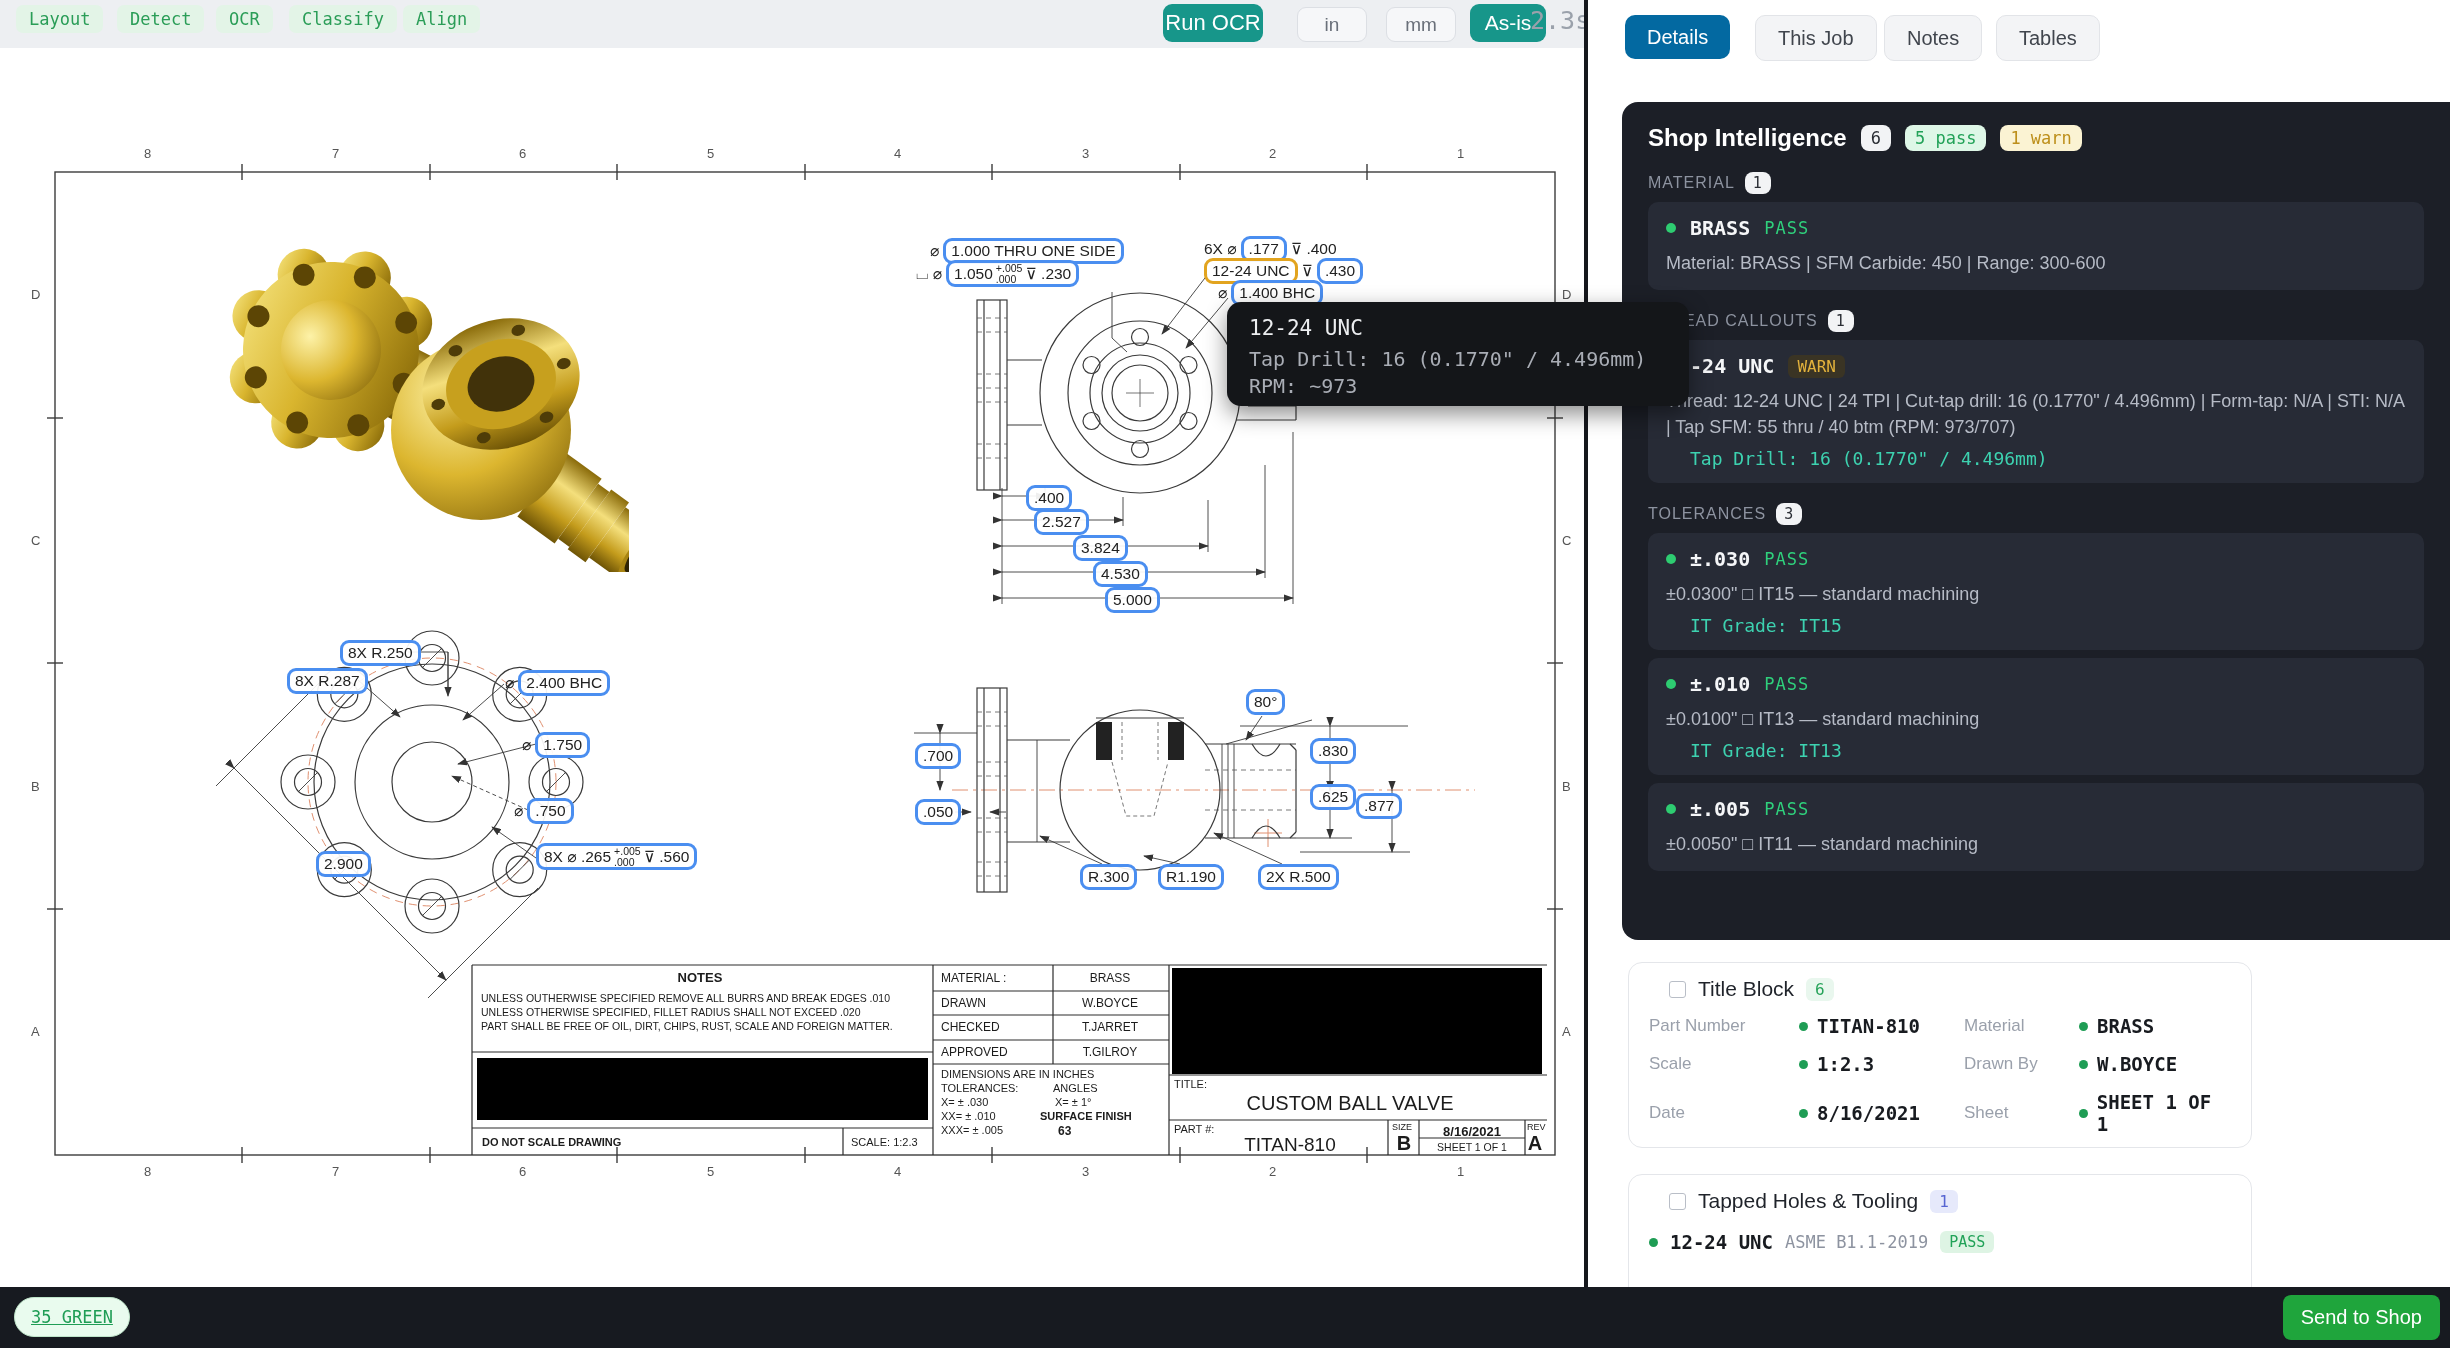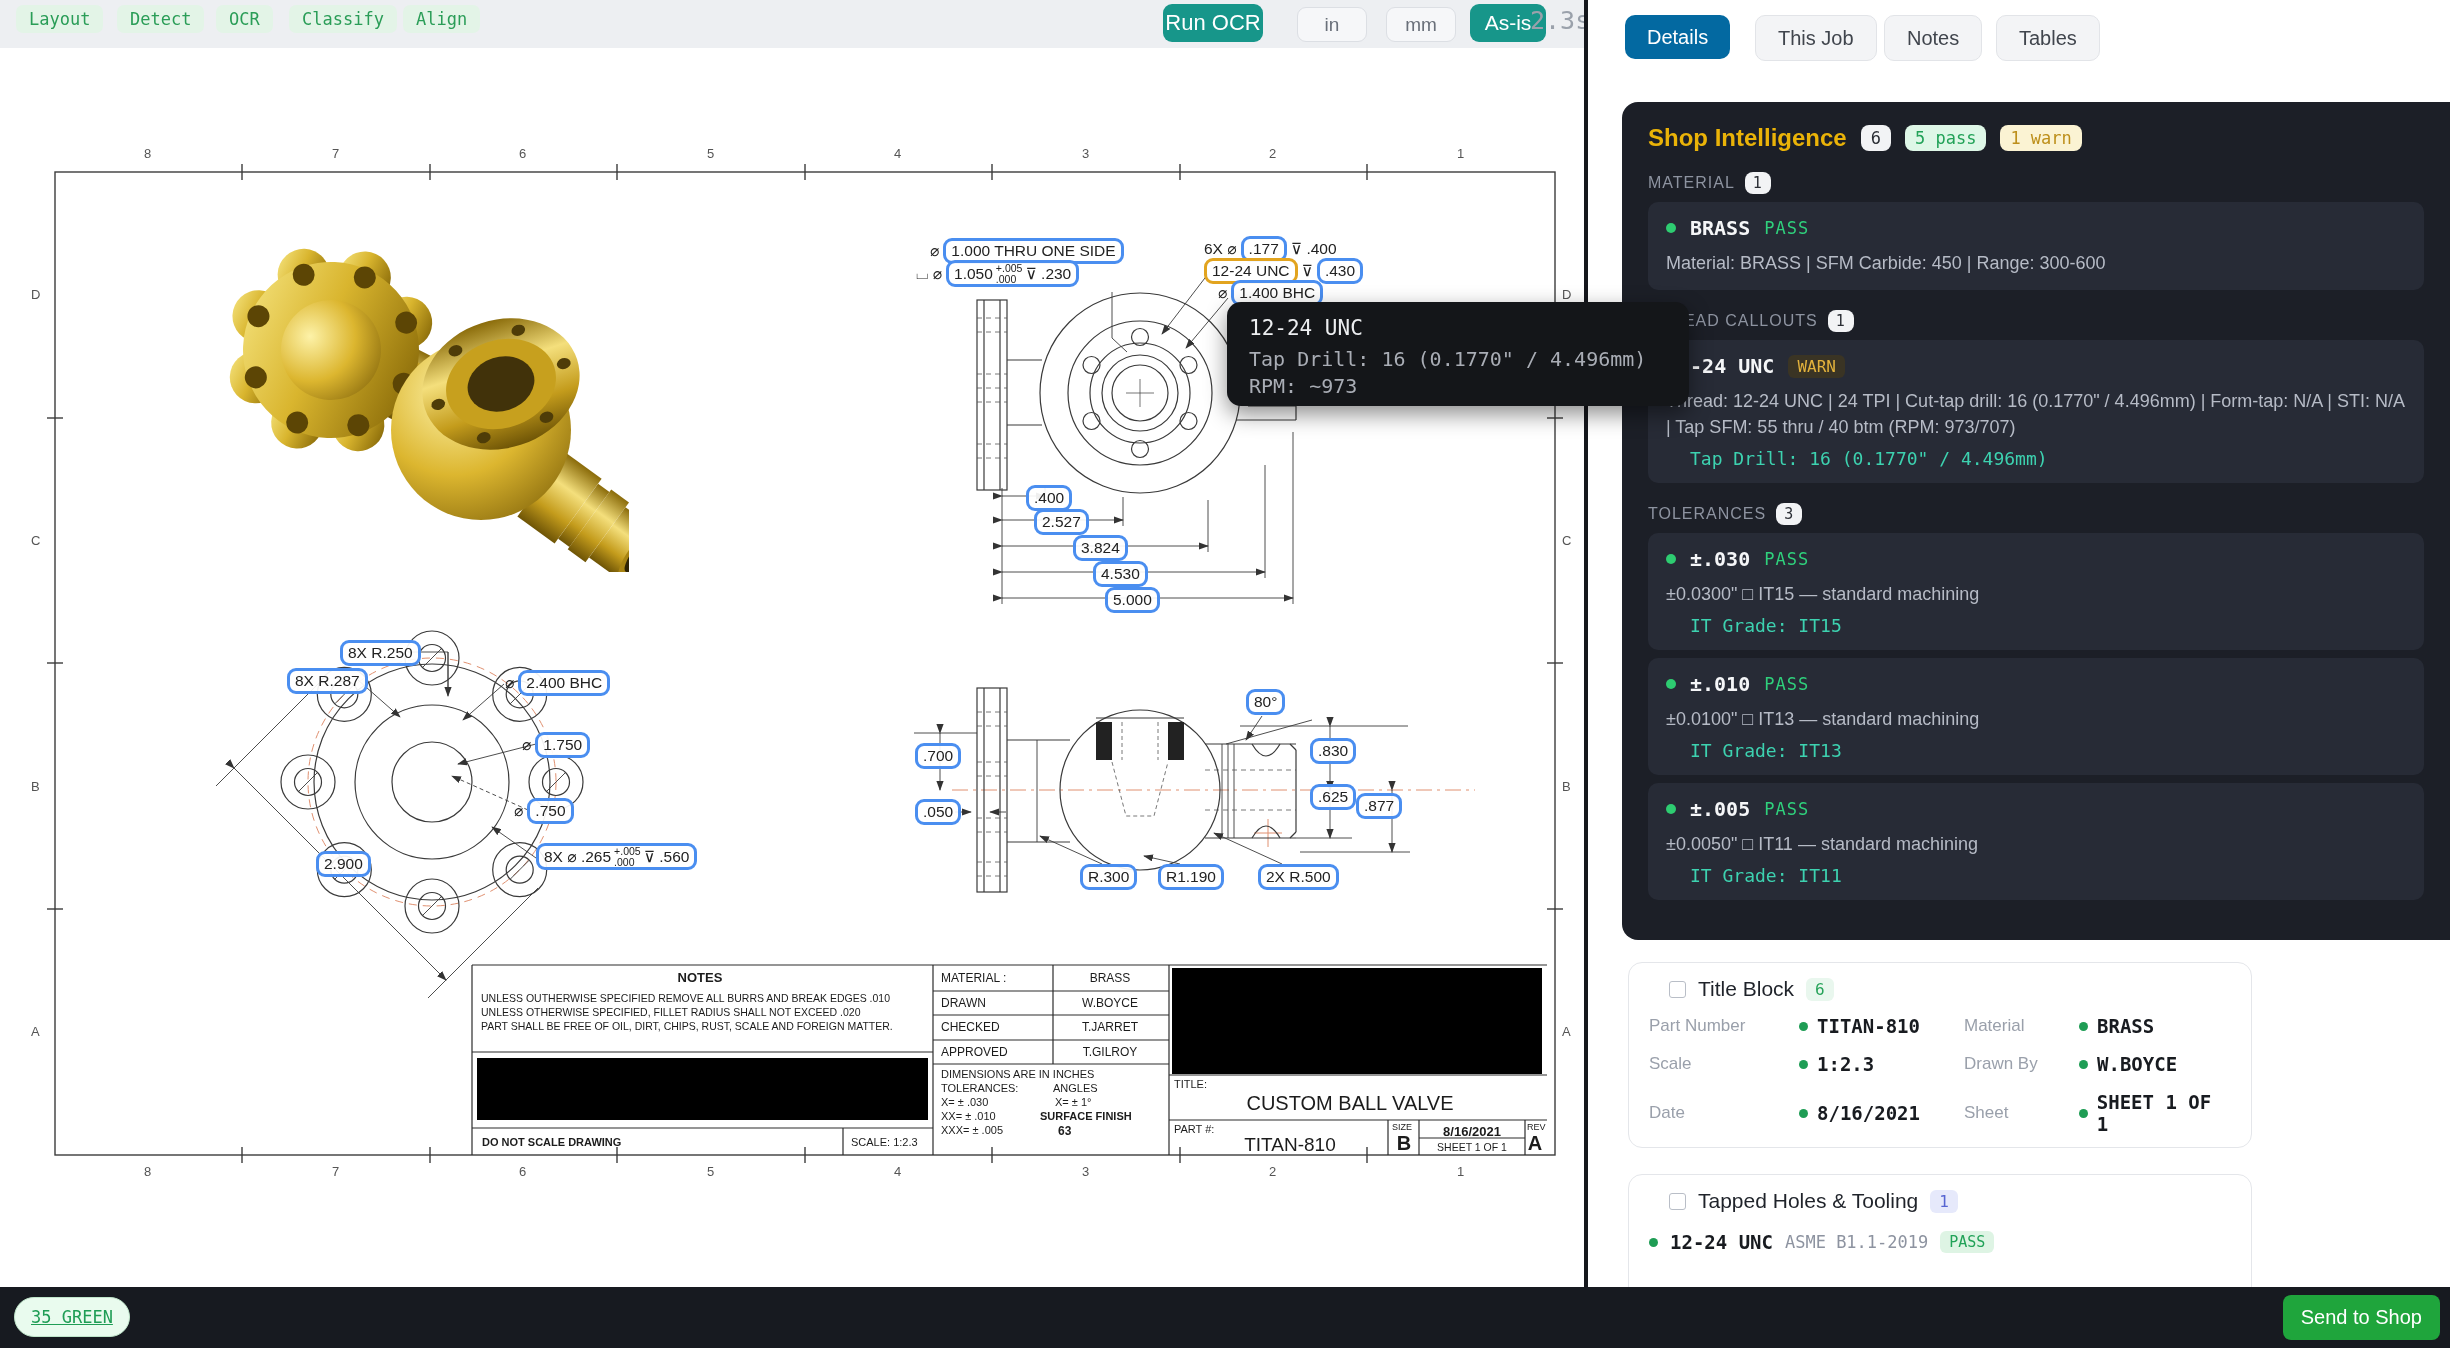--- a/index.html
+++ b/index.html
@@ -36,21 +36,21 @@
   .tooltip .tt-title{font-size:21px;color:#eceef0;margin-bottom:6px;}
   .tooltip .tt-line{font-size:20px;color:#a9adb5;line-height:27px;}
   
   .tab{position:absolute;top:15px;height:44px;border-radius:10px;font-size:20px;
        display:flex;align-items:center;justify-content:center;padding:0 22px;cursor:pointer;}
   .tab.active{background:#0369a1;color:#fff;}
   .tab.idle{background:#f3f4f6;border:1px solid #e2e4e8;color:#40454d;}
   .dpanel{position:absolute;left:1622px;top:102px;width:828px;height:838px;background:#1c1f27;
           border-radius:16px 0 0 16px;padding:22px 26px;box-sizing:border-box;overflow:hidden;}
   .dp-header{display:flex;align-items:center;gap:14px;}
-  .dp-title{font-size:24px;color:#eab308;font-weight:bold;}
+  .dp-title{font-size:24px;color:#ffffff;font-weight:bold;}
   .badge{font-family:"DejaVu Sans Mono",monospace;border-radius:8px;padding:3px 10px;font-size:17px;}
   .badge.gray{background:#f2f3f5;color:#2b2e35;}
   .badge.green{background:#def7e7;color:#22a258;}
   .badge.yellow{background:#fbf3d3;color:#bd8f1b;}
   .sec-label{display:flex;align-items:center;gap:10px;margin-top:20px;
              font-size:16px;letter-spacing:1px;color:#8d93a0;}
   .sec-label .badge{font-size:15px;padding:2px 8px;}
   .dcard{background:#272b36;border-radius:10px;padding:14px 18px;margin-top:8px;cursor:pointer;}
   .dcard-head{display:flex;align-items:center;gap:14px;}
   .dot{width:10px;height:10px;border-radius:50%;background:#2ecc71;flex:0 0 auto;}
@@ -616,21 +616,20 @@
       <div class="dcard-desc">±0.0100" □ IT13 — standard machining</div>
       <div class="dcard-metric">IT Grade: IT13</div>
     </div>
     <div class="dcard">
       <div class="dcard-head">
         <span class="dot"></span>
         <span class="dcard-name">±.005</span>
         <span class="status-pass">PASS</span>
       </div>
       <div class="dcard-desc">±0.0050" □ IT11 — standard machining</div>
-      <div class="dcard-metric">IT Grade: IT11</div>
     </div>
   </div>
 
   <div class="lcard" style="left:1628px;top:962px;width:624px;height:186px">
     <div class="lcard-head">
       <span class="checkbox"></span>
       <span class="lcard-title">Title Block</span>
       <span class="badge mint">6</span>
     </div>
     <div class="tb-grid">

